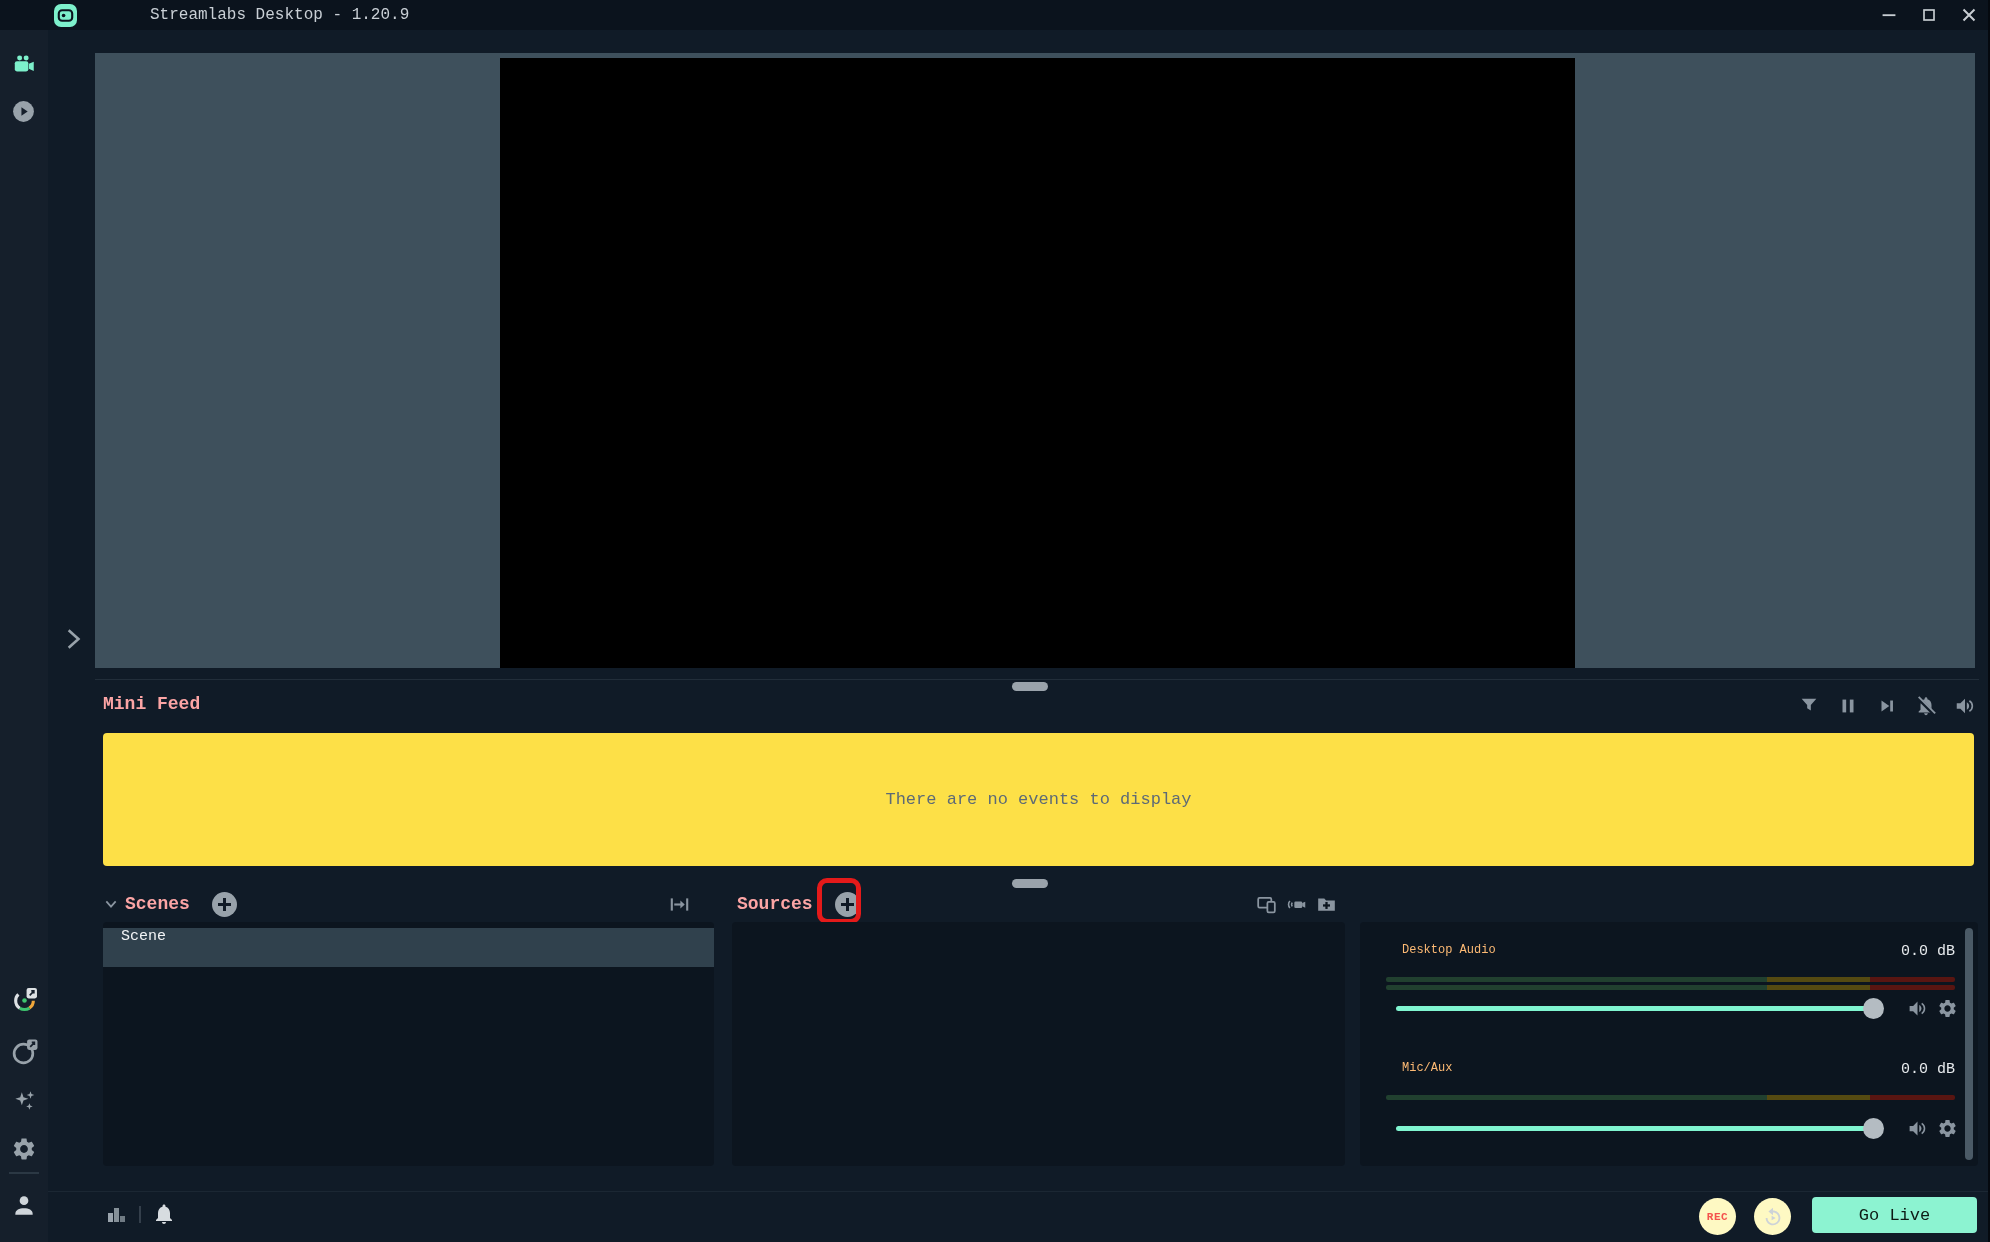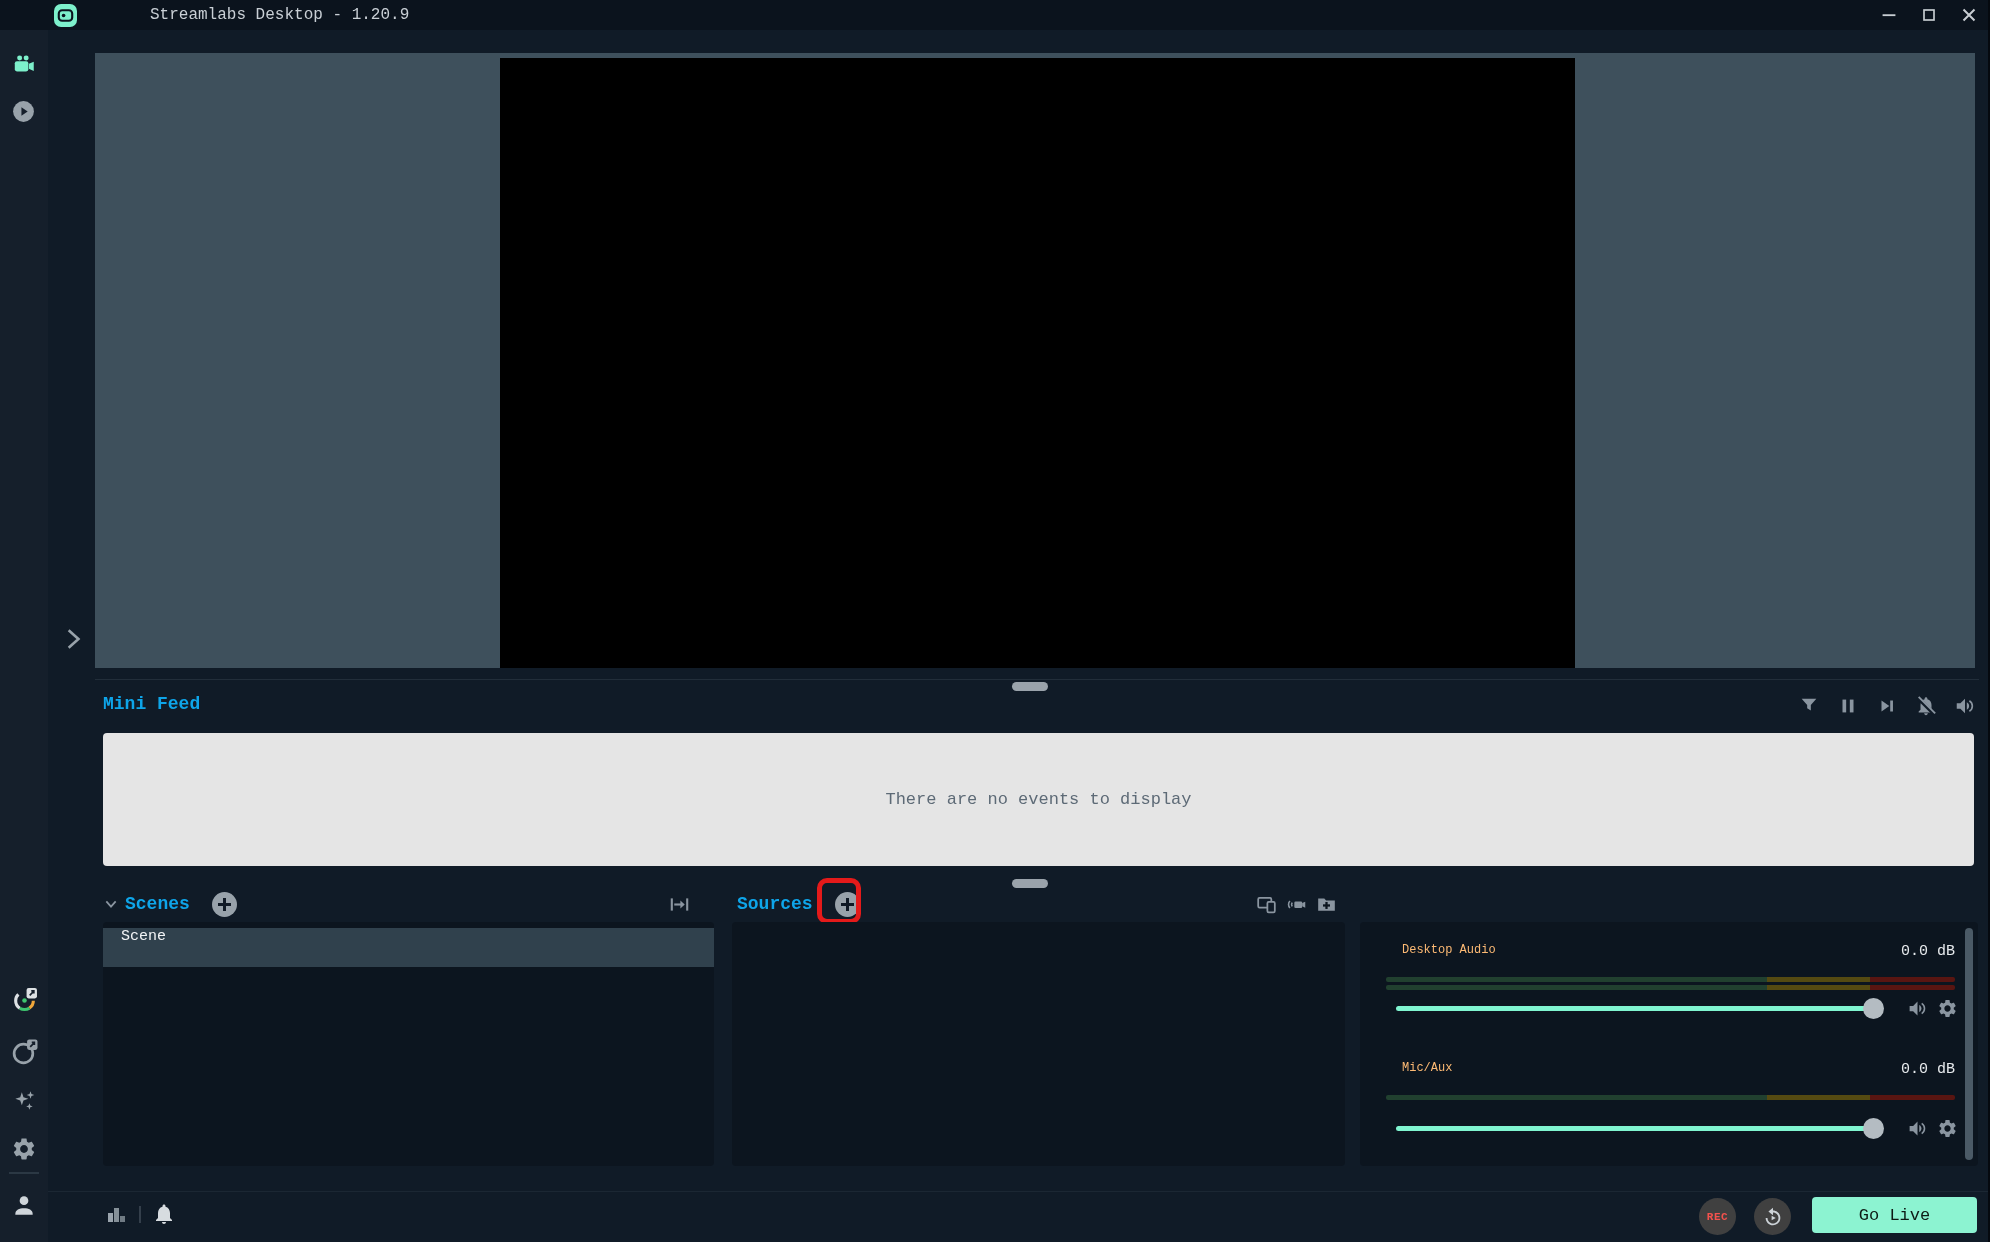--- a/index.html
+++ b/index.html
@@ -23,26 +23,26 @@
   
   .preview{position:absolute;left:95px;top:53px;width:1880px;height:615px;background:#3e505c;}
   .canvas{position:absolute;left:405px;top:5px;width:1075px;height:610px;background:#000;}
   .expand-chev{position:absolute;left:60px;top:626px;width:26px;height:26px;color:#98a2aa;}
 
   
   .hline{position:absolute;left:95px;width:1884px;height:1px;background:#222e3a;}
   .pill{position:absolute;width:36px;height:9px;border-radius:5px;background:#9aa3ab;}
 
   
-  .panel-title{font-size:18px;font-weight:bold;color:#0ea5e9;}
+  .panel-title{font-size:18px;font-weight:bold;color:#fca5a5;}
   .minifeed-title{position:absolute;left:103px;top:694px;}
   .minifeed-icons{position:absolute;right:12px;top:695px;display:flex;gap:17px;align-items:center;}
   .mf-icon{width:22px;height:22px;color:#8a95a0;}
   .minifeed-box{position:absolute;left:103px;top:733px;width:1871px;height:133px;
-                background:#e5e5e5;border-radius:4px;display:flex;align-items:center;justify-content:center;}
+                background:#fde047;border-radius:4px;display:flex;align-items:center;justify-content:center;}
   .empty-msg{font-size:17px;color:#5d6a76;}
 
   
   .dock-header{position:absolute;top:884px;height:40px;display:flex;align-items:center;}
   .dock-body{position:absolute;top:922px;height:244px;background:#0c151f;border-radius:4px;}
   .plus-btn{width:25px;height:25px;border-radius:50%;background:#98a2aa;position:relative;flex:none;}
   .plus-btn:before,.plus-btn:after{content:"";position:absolute;background:#0f1925;}
   .plus-btn:before{left:6px;top:11px;width:13px;height:3px;}
   .plus-btn:after{left:11px;top:6px;width:3px;height:13px;}
   .red-annotation{position:absolute;width:44px;height:46px;border:5px solid #e41a1a;
@@ -61,21 +61,21 @@
   .meter .r{width:15%;background:#591511;}
   .slider-track{position:absolute;left:36px;width:480px;height:5px;border-radius:3px;background:#80f5d0;}
   .slider-knob{position:absolute;width:21px;height:21px;border-radius:50%;background:#b4bcc2;}
   .mx-icon{position:absolute;width:21px;height:21px;color:#8a95a0;}
   .mx-scrollbar{position:absolute;left:605px;top:6px;width:8px;height:232px;border-radius:4px;background:#4b5a66;}
 
   
   .footer-line{position:absolute;left:48px;top:1191px;width:1942px;height:1px;background:#1b2733;}
   .foot-icon{position:absolute;width:24px;height:24px;color:#9aa4ad;}
   .foot-sep{position:absolute;left:139px;top:1206px;width:2px;height:17px;background:#343f4b;}
-  .round-btn{position:absolute;top:1198px;width:37px;height:37px;border-radius:50%;background:#404040;
+  .round-btn{position:absolute;top:1198px;width:37px;height:37px;border-radius:50%;background:#fef9c3;
              display:flex;align-items:center;justify-content:center;}
   .rec-text{font-size:11px;font-weight:bold;letter-spacing:.5px;color:#f4524d;}
   .golive{position:absolute;left:1812px;top:1197px;width:165px;height:36px;border-radius:4px;
           background:#8cf3d1;display:flex;align-items:center;justify-content:center;
           font-size:17px;color:#0d1a14;}
   svg{display:block;}
 </style>
 </head>
 <body>
 

